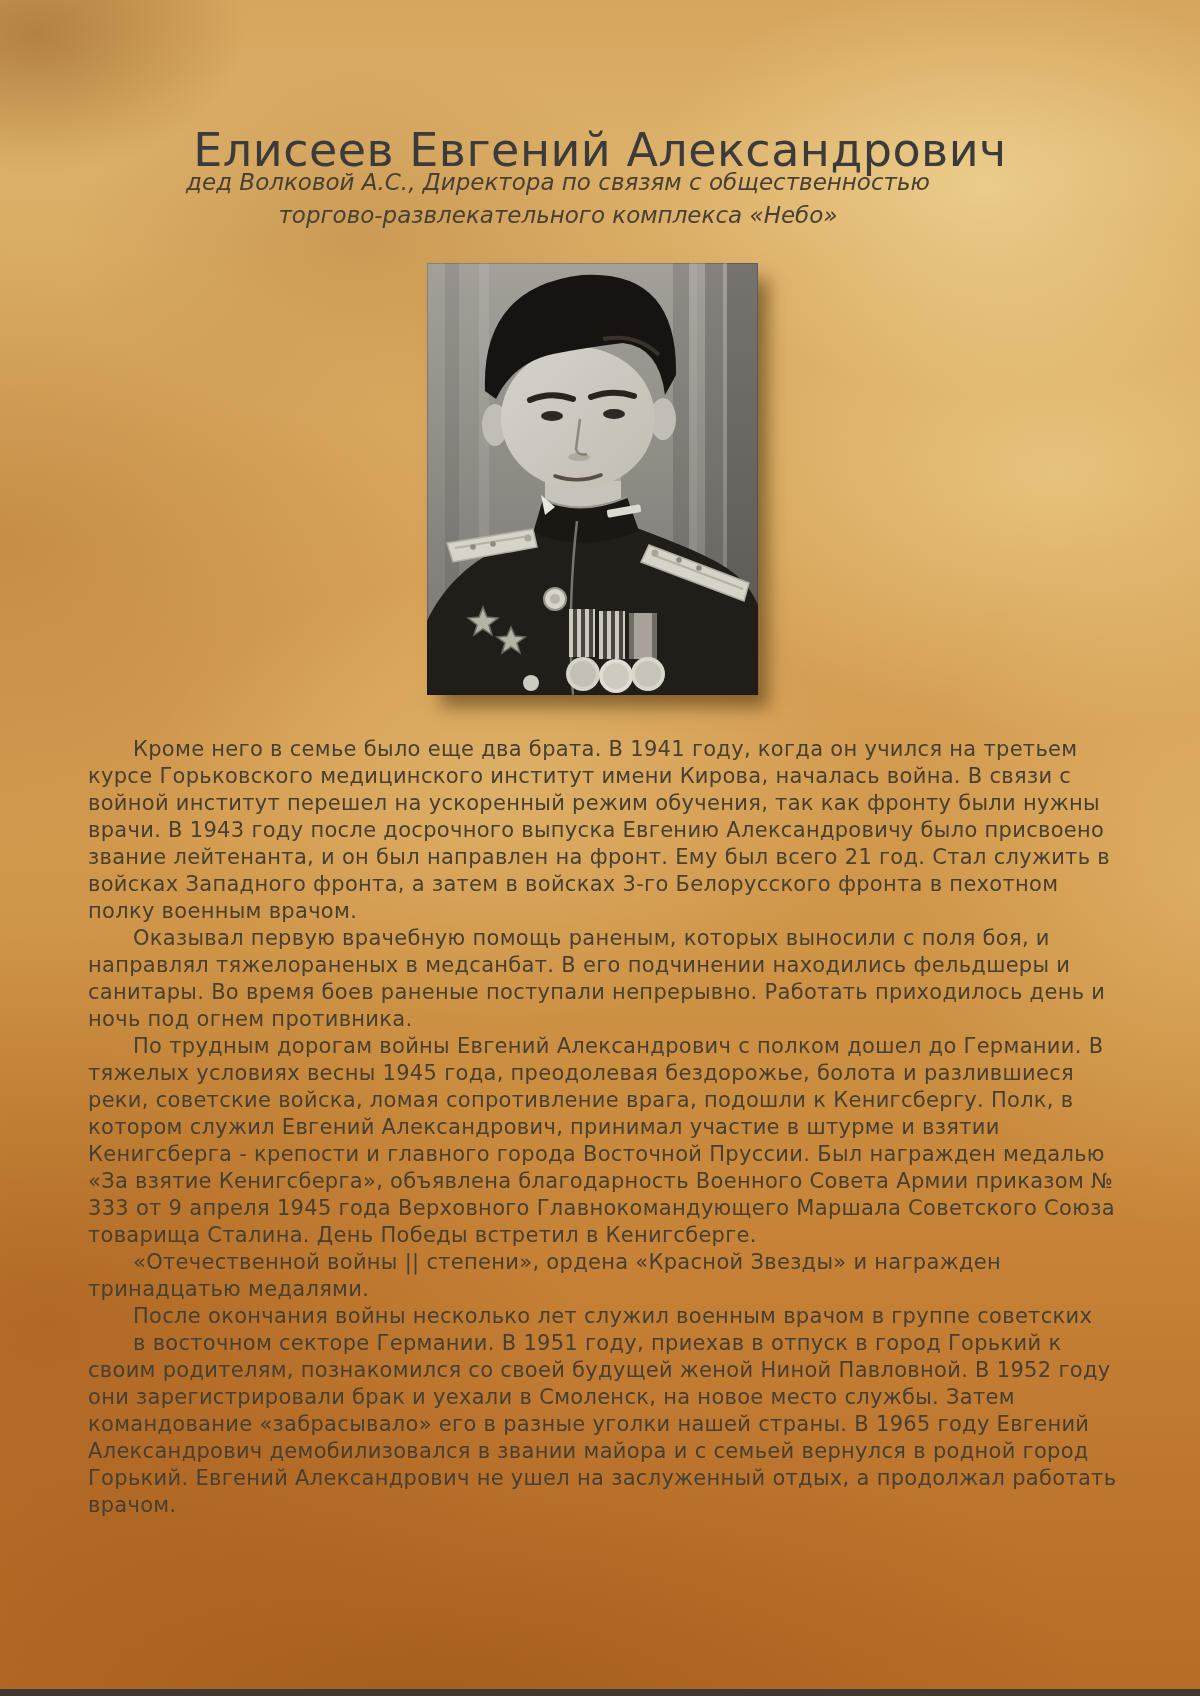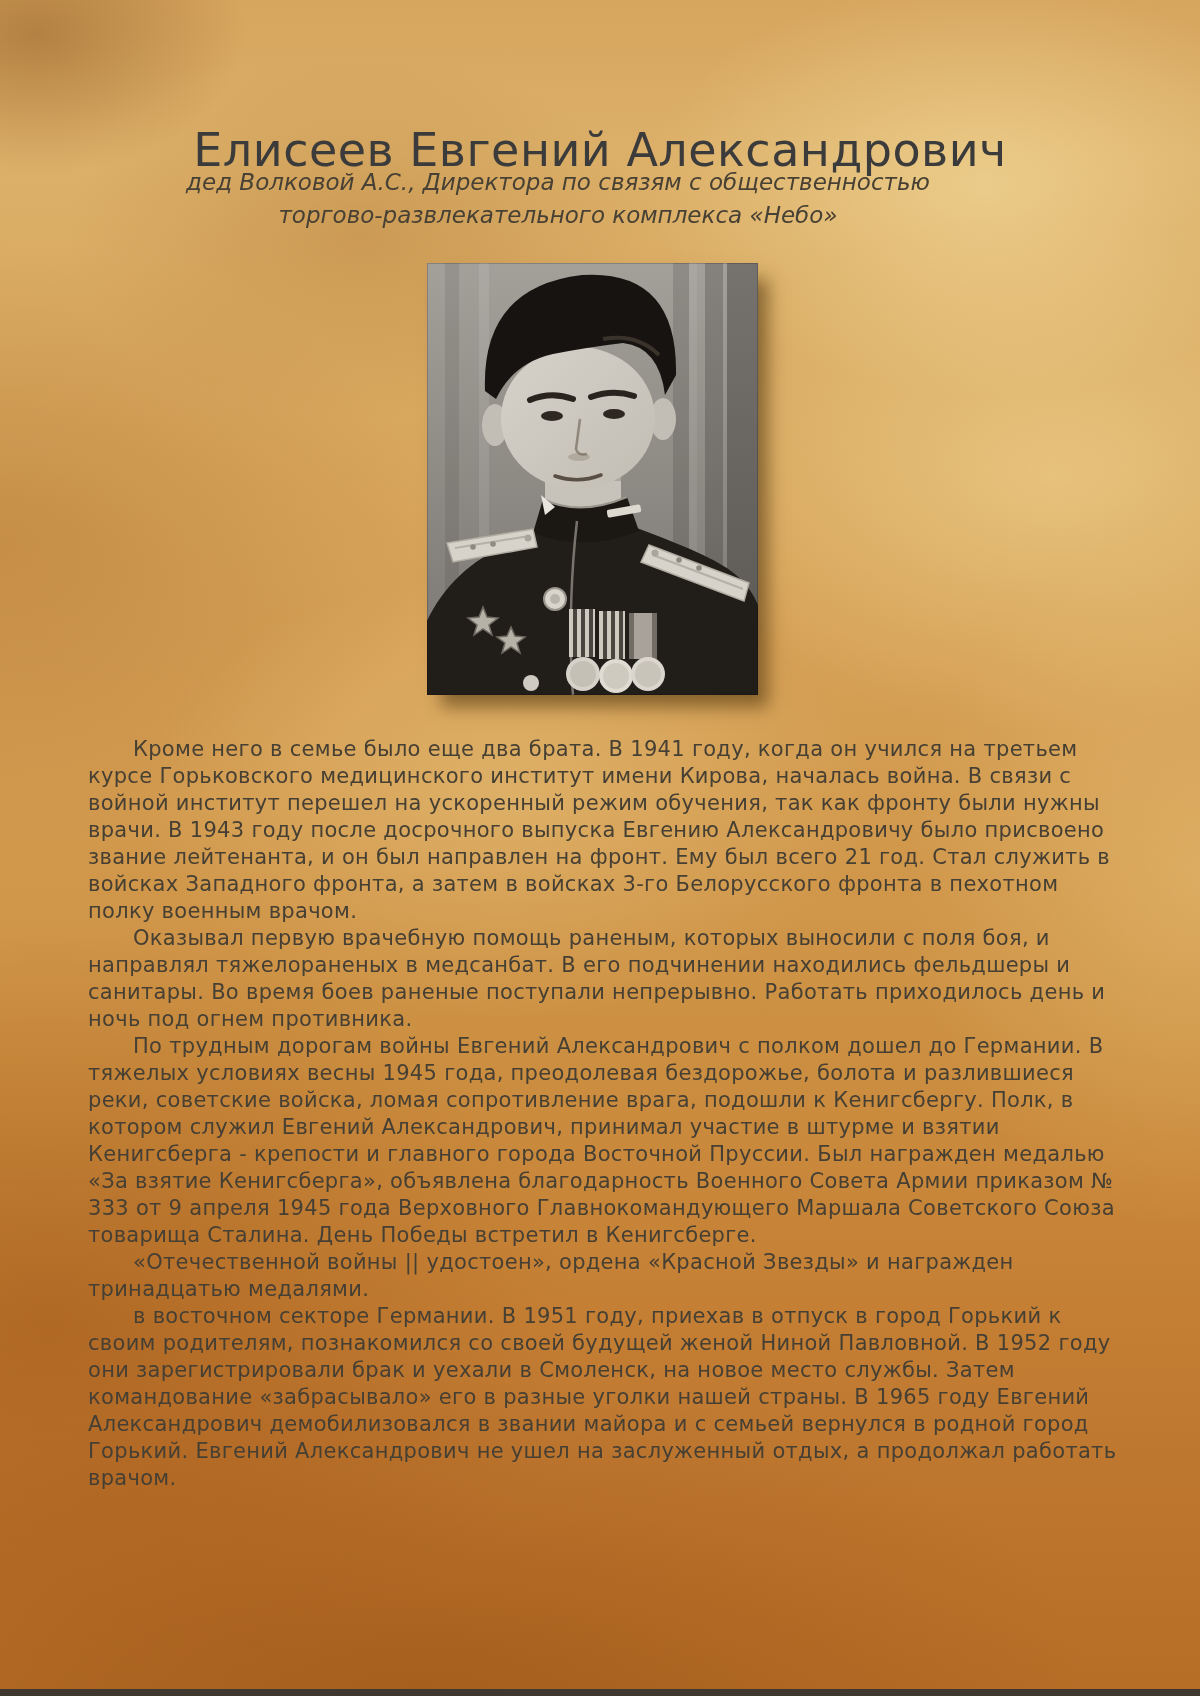--- a/index.html
+++ b/index.html
@@ -185,18 +185,19 @@
       </g>
 
       <rect x="0" y="0" width="331" height="432" fill="none" stroke="rgba(0,0,0,0.18)" stroke-width="2"></rect>
     </svg>
   </div>
 
   <div class="bio">
       <p class="indent">Кроме него в семье было еще два брата. В 1941 году, когда он учился на третьем курсе Горьковского медицинского институт имени Кирова, началась война. В связи с войной институт перешел на ускоренный режим обучения, так как фронту были нужны врачи. В 1943 году после досрочного выпуска Евгению Александровичу было присвоено звание лейтенанта, и он был направлен на фронт. Ему был всего 21 год. Стал служить в войсках Западного фронта, а затем в войсках 3-го Белорусского фронта в пехотном полку военным врачом.</p>
       <p class="indent">Оказывал первую врачебную помощь раненым, которых выносили с поля боя, и направлял тяжелораненых в медсанбат. В его подчинении находились фельдшеры и санитары. Во время боев раненые поступали непрерывно. Работать приходилось день и ночь под огнем противника.</p>
       <p class="indent">По трудным дорогам войны Евгений Александрович с полком дошел до Германии. В тяжелых условиях весны 1945 года, преодолевая бездорожье, болота и разлившиеся реки, советские войска, ломая сопротивление врага, подошли к Кенигсбергу. Полк, в котором служил Евгений Александрович, принимал участие в штурме и взятии Кенигсберга - крепости и главного города Восточной Пруссии. Был награжден медалью «За взятие Кенигсберга», объявлена благодарность Военного Совета Армии приказом № 333 от 9 апреля 1945 года Верховного Главнокомандующего Маршала Советского Союза товарища Сталина. День Победы встретил в Кенигсберге.</p>
-      <p class="indent">«Отечественной войны || удостоен», ордена «Красной Звезды» и награжден тринадцатью медалями.</p>
+      <p class="indent">«Отечественной войны || степени», ордена «Красной Звезды» и награжден тринадцатью медалями.</p>
+      <p class="indent">После окончания войны несколько лет служил военным врачом в группе советских</p>
       <p class="indent">в восточном секторе Германии. В 1951 году, приехав в отпуск в город Горький к своим родителям, познакомился со своей будущей женой Ниной Павловной. В 1952 году они зарегистрировали брак и уехали в Смоленск, на новое место службы. Затем командование «забрасывало» его в разные уголки нашей страны. В 1965 году Евгений Александрович демобилизовался в звании майора и с семьей вернулся в родной город Горький. Евгений Александрович не ушел на заслуженный отдых, а продолжал работать врачом.</p>
     </div>
 
   <div class="bottom-bar"></div>
 </div>
 
 </body></html>

